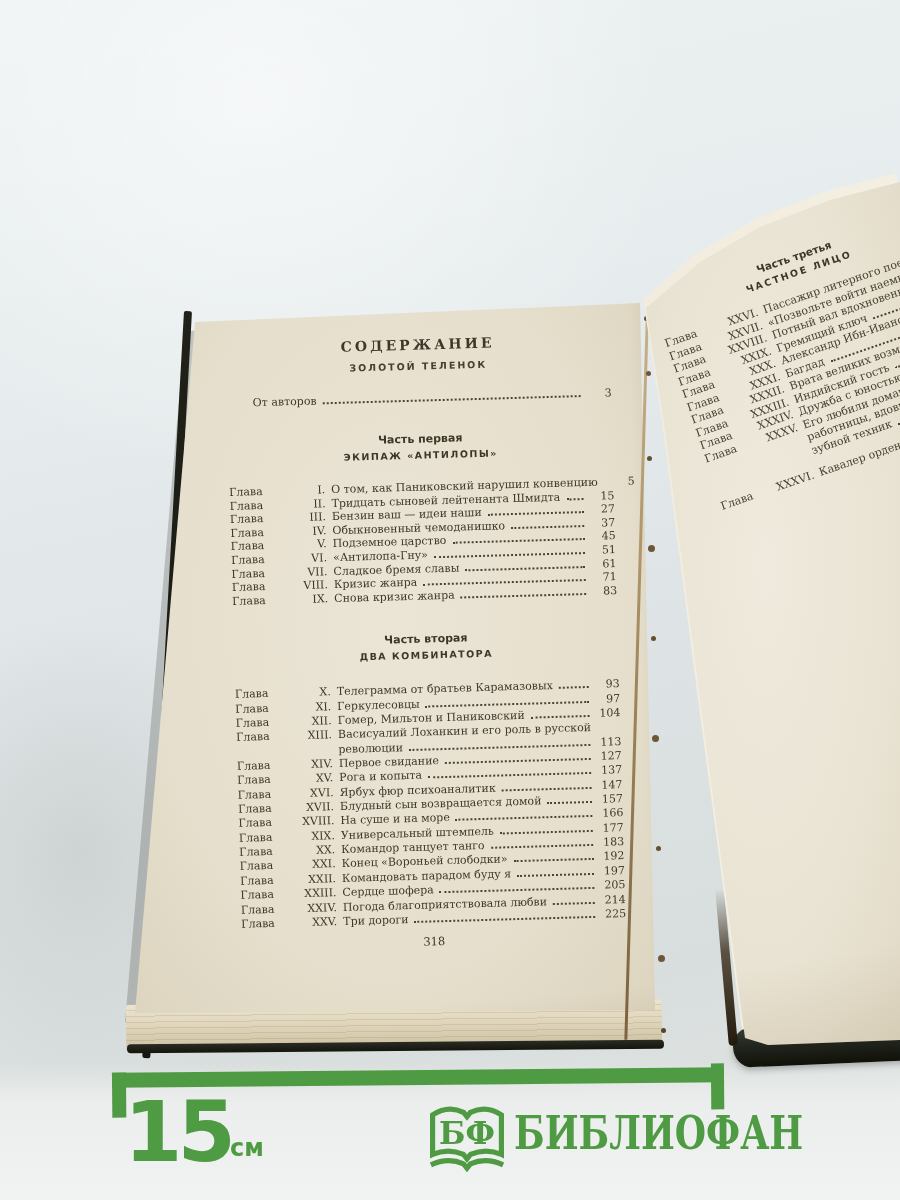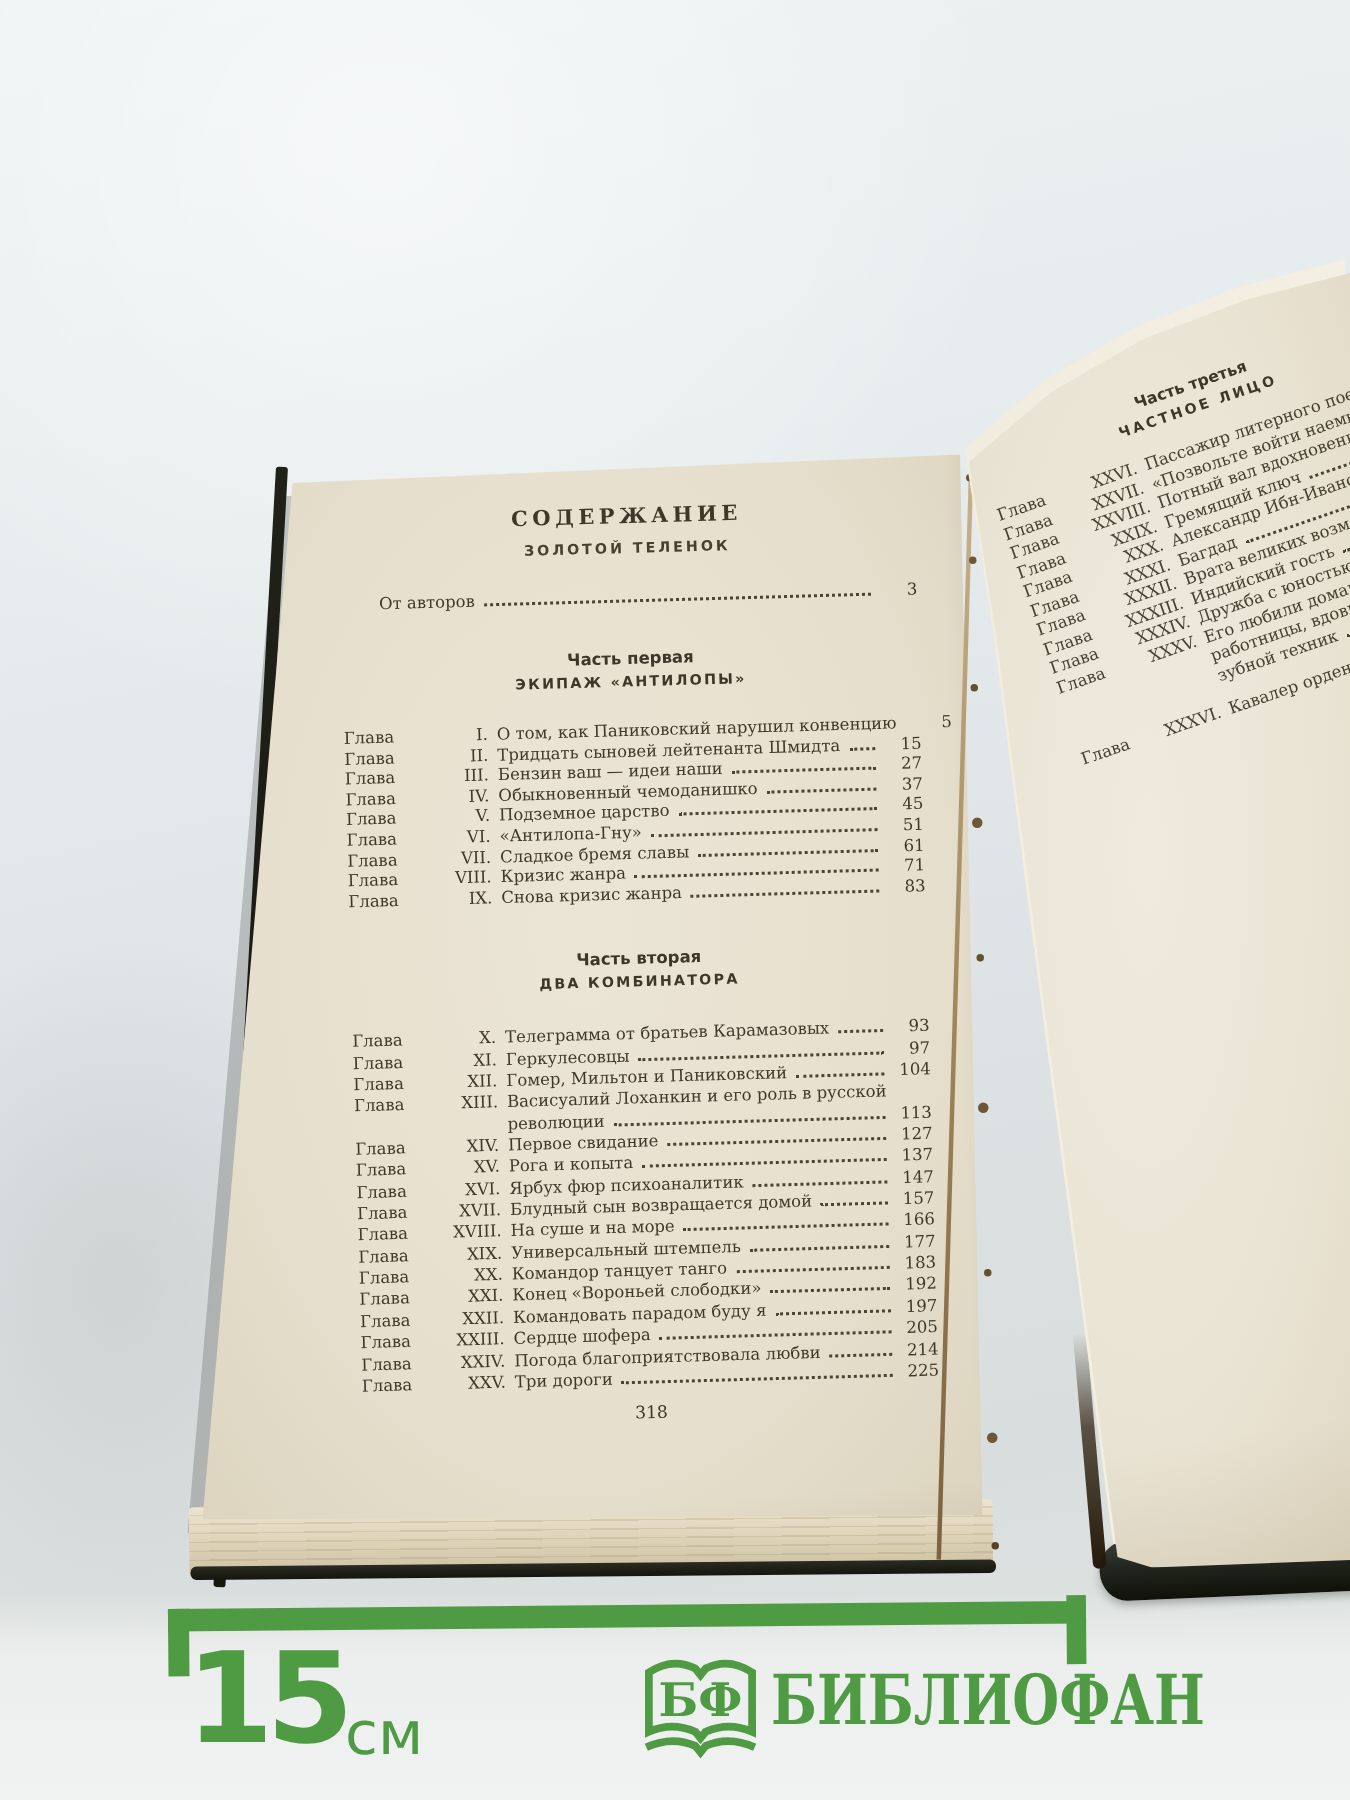--- a/index.html
+++ b/index.html
@@ -92,21 +92,21 @@
   .rp-text .ch{width:42px;}
   .rp-text .num{width:56px;}
   .rp-text .row.gap{margin-top:10px;}
 
   
   .wm{color:#4f9b43;}
   .wm-bar{left:112px;top:1070px;width:612px;height:15px;background:#4f9b43;transform:rotate(-0.5deg);}
   .wm-bar .tick-l{position:absolute;left:0;top:0;width:14px;height:45px;background:#4f9b43;}
   .wm-bar .tick-r{position:absolute;right:0;top:-4px;width:13px;height:46px;background:#4f9b43;}
   .wm-15{left:124px;top:1090px;font-family:"DejaVu Sans",sans-serif;font-weight:bold;font-size:84px;line-height:1;letter-spacing:-5px;color:#4f9b43;}
-  .wm-sm{left:230px;top:1136px;font-family:"DejaVu Sans",sans-serif;font-weight:normal;font-size:40px;line-height:1;color:#4f9b43;}
+  .wm-sm{left:230px;top:1136px;font-family:"DejaVu Sans",sans-serif;font-weight:bold;font-size:24px;line-height:1;color:#4f9b43;}
   .wm-logo{left:424px;top:1096px;width:86px;height:86px;}
   .wm-brand{left:514px;top:1108px;font-family:"DejaVu Serif",serif;font-weight:bold;font-size:46px;line-height:1.1;color:#4f9b43;transform:scaleX(.78);transform-origin:0 0;white-space:nowrap;}
 </style>
 </head>
 <body>
 
 <div class="canvas">
 
   <div class="abs bg-base"></div>
   <div class="abs glow-tl"></div>

